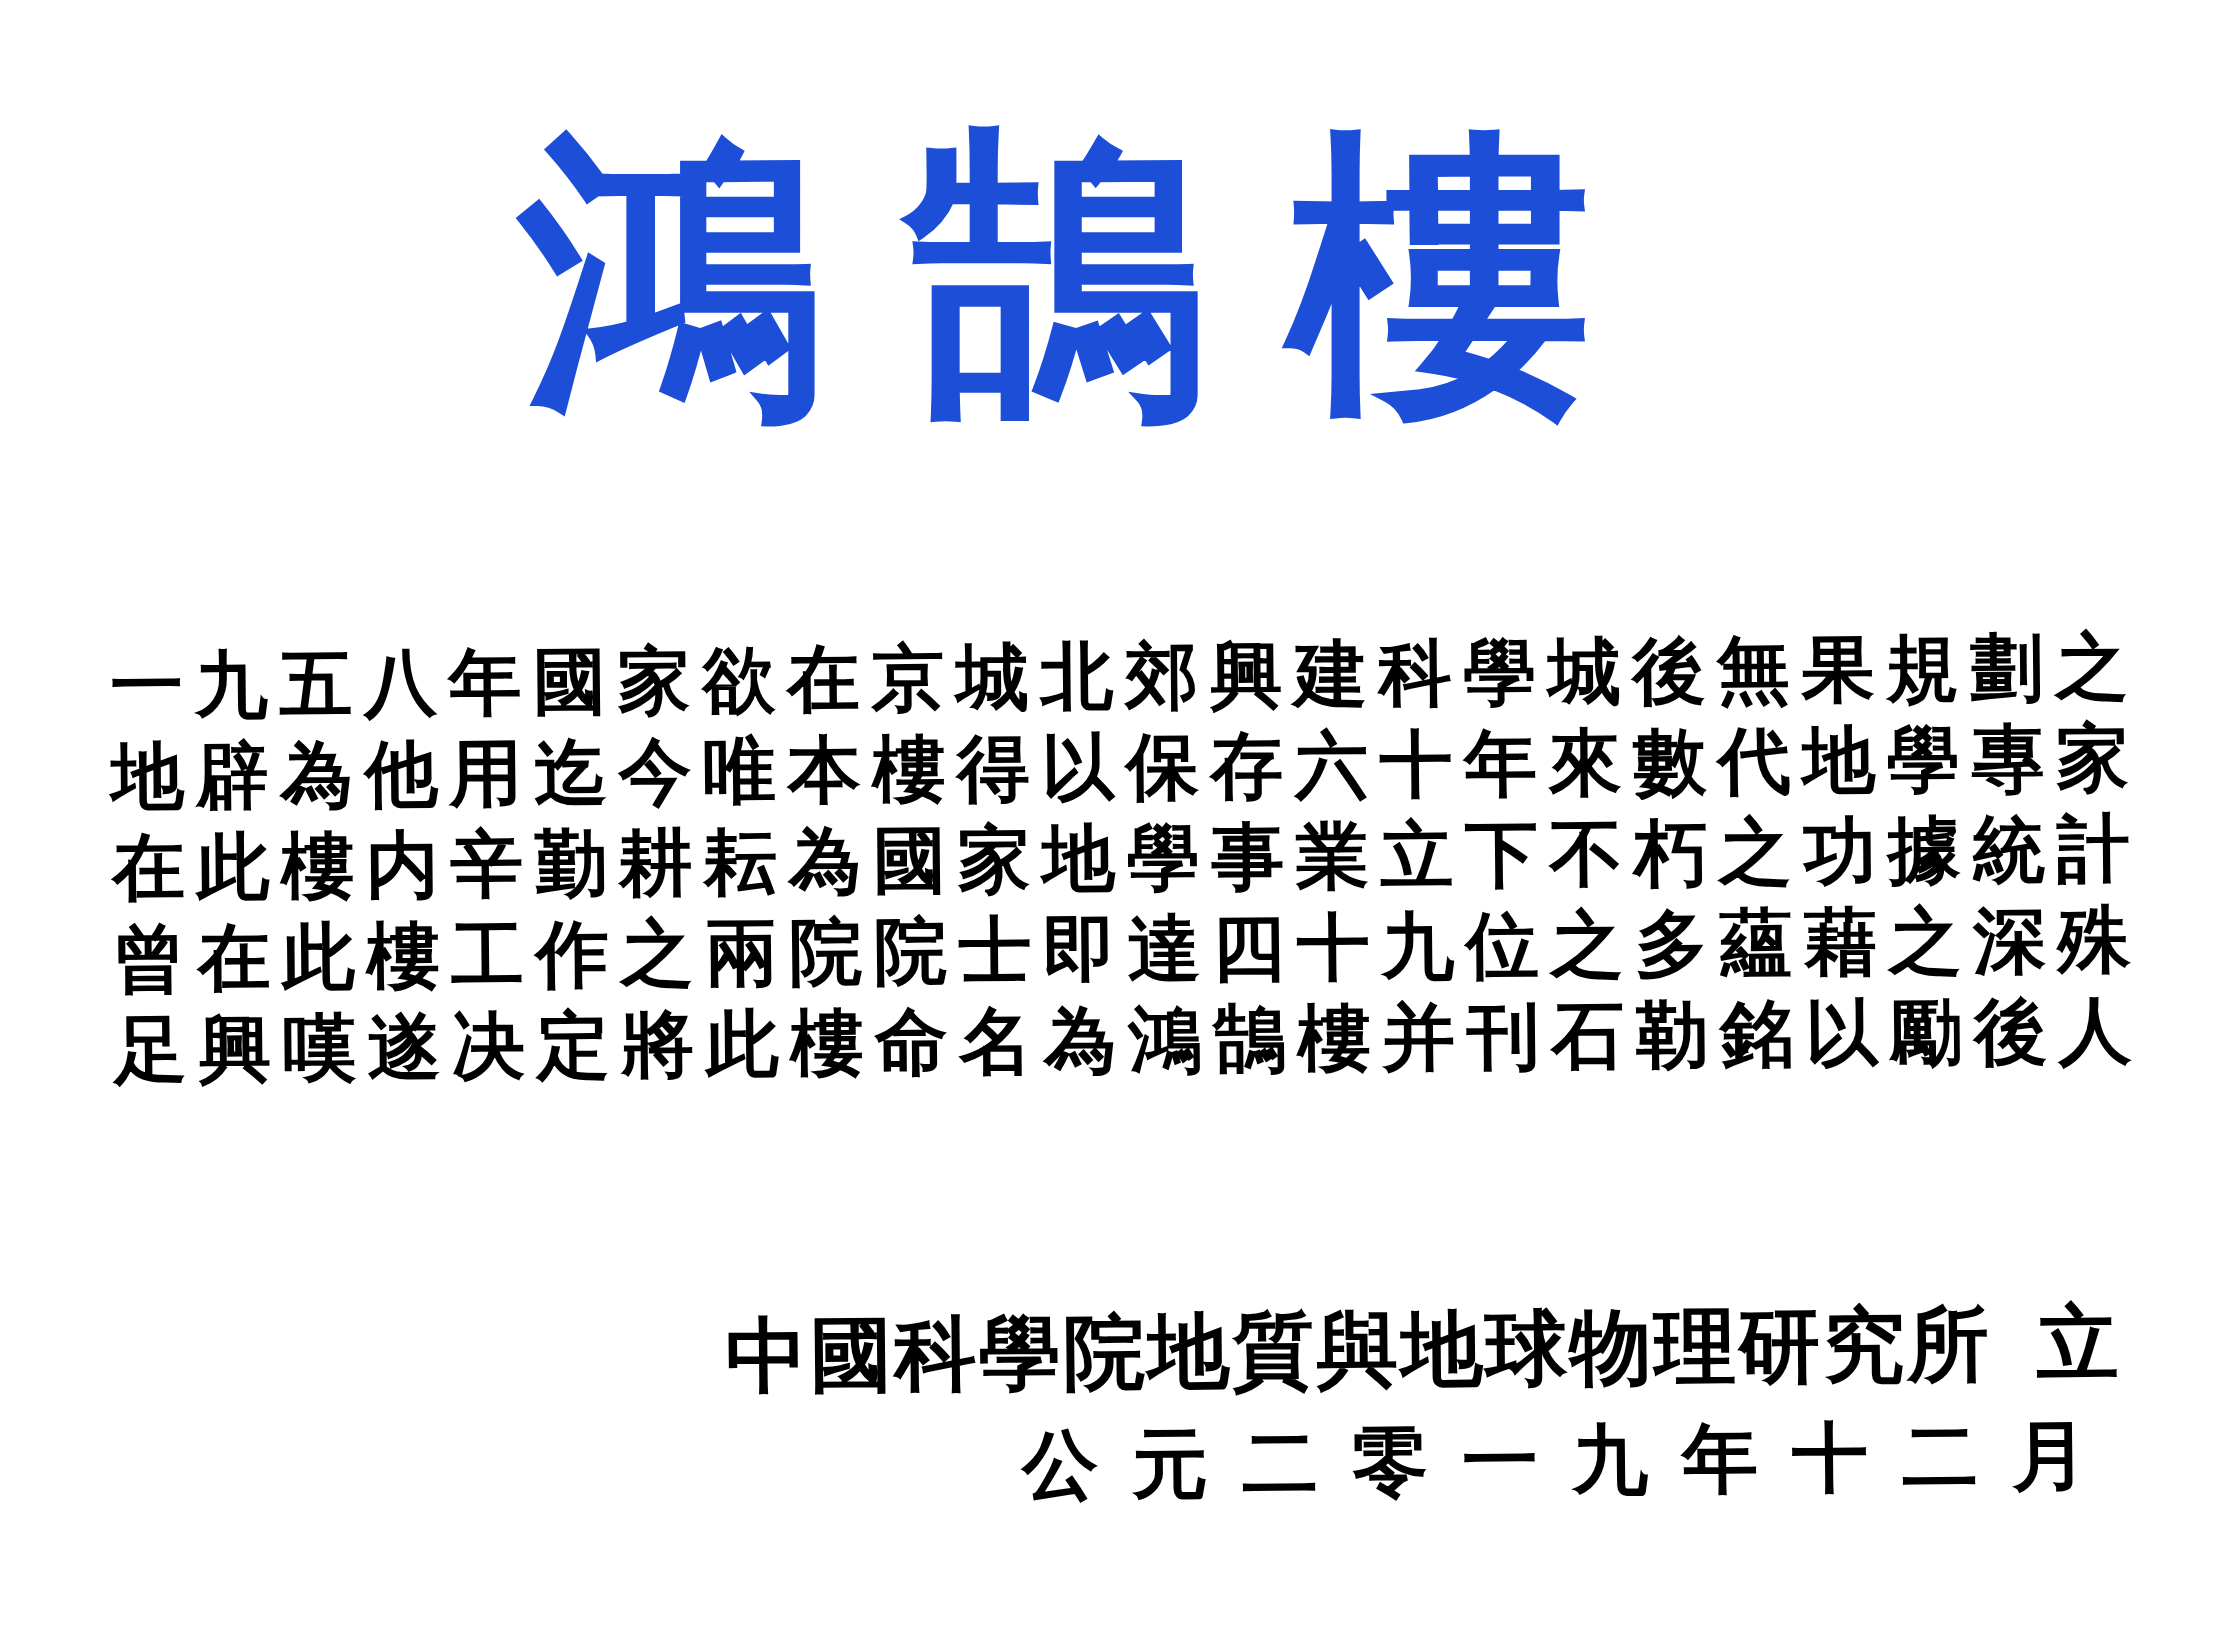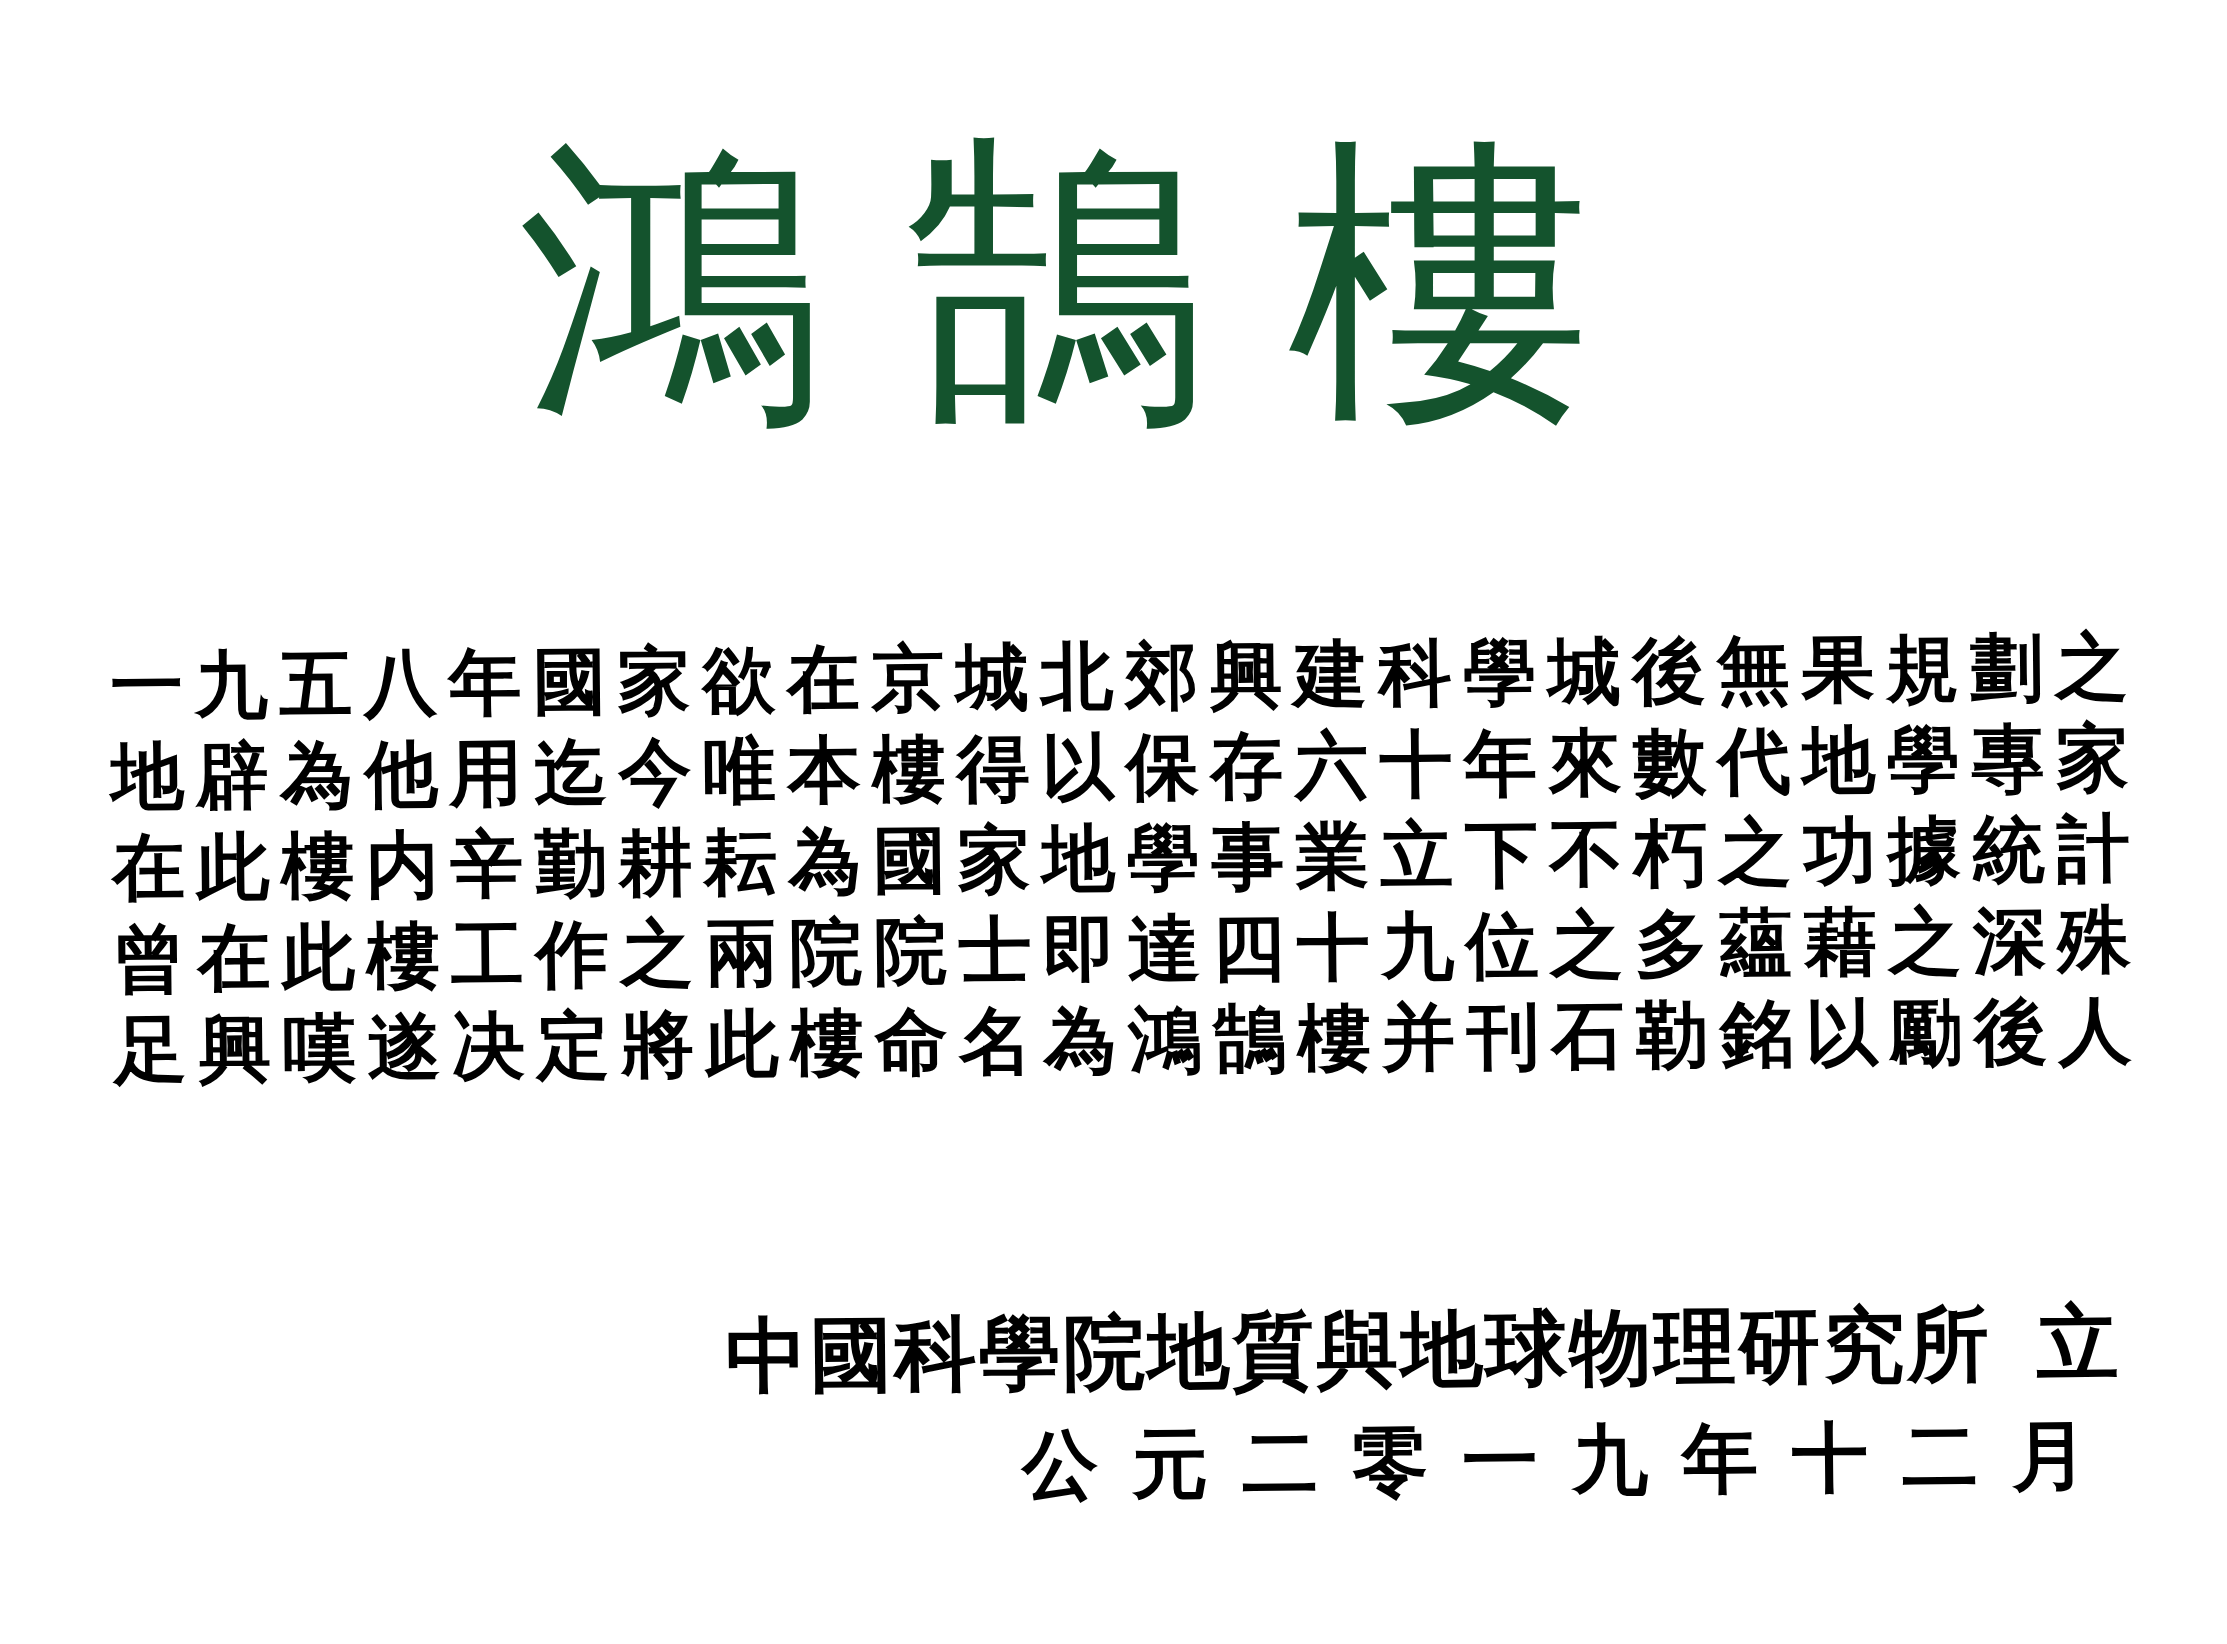--- a/index.html
+++ b/index.html
@@ -16,29 +16,29 @@
     color: #000000;
   }
   .page {
     position: absolute;
     inset: 0;
     background: #ffffff;
   }
   
   .title {
     position: absolute;
-    top: 100px;
+    top: 91px;
     left: 50%;
     transform: translateX(-51.5%);
     font-size: 302px;
     line-height: 1.22;
-    font-weight: 400;
+    font-weight: 700;
     letter-spacing: 82px;
     white-space: nowrap;
-    color: #14532d;
+    color: #1d4ed8;
   }
   
   .body-block {
     position: absolute;
     left: 112px;
     right: 97px;
     top: 642px;
     transform: rotate(-0.55deg);
     transform-origin: left center;
   }

